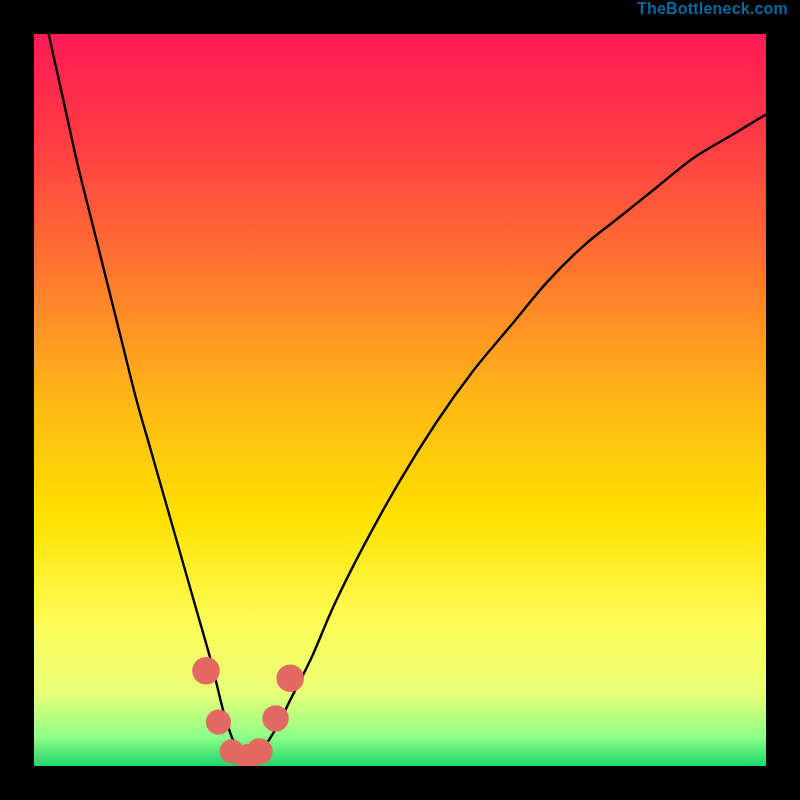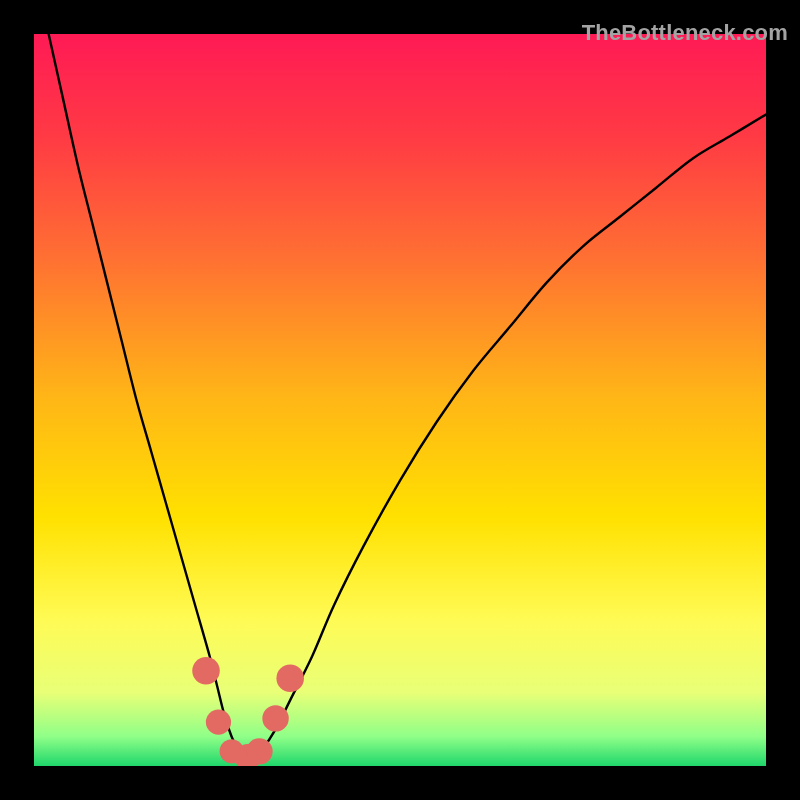--- a/index.html
+++ b/index.html
@@ -20,26 +20,26 @@
   }
   .plot {
     position: absolute;
     left: 34px;
     top: 34px;
     width: 732px;
     height: 732px;
   }
   .watermark {
     position: absolute;
-    top: 20px;
+    top: 0;
     right: 12px;
     font-family: Arial, Helvetica, sans-serif;
-    font-size: 22px;
+    font-size: 16px;
     font-weight: 600;
-    color: #a3a3a3;
+    color: #0369a1;
     letter-spacing: 0.2px;
   }
 </style>
 </head>
 <body>
 
 <div class="frame">
   <svg class="plot" viewBox="0 0 732 732" preserveAspectRatio="none">
     <defs>
       <linearGradient id="bg-grad" x1="0" y1="0" x2="0" y2="1">

